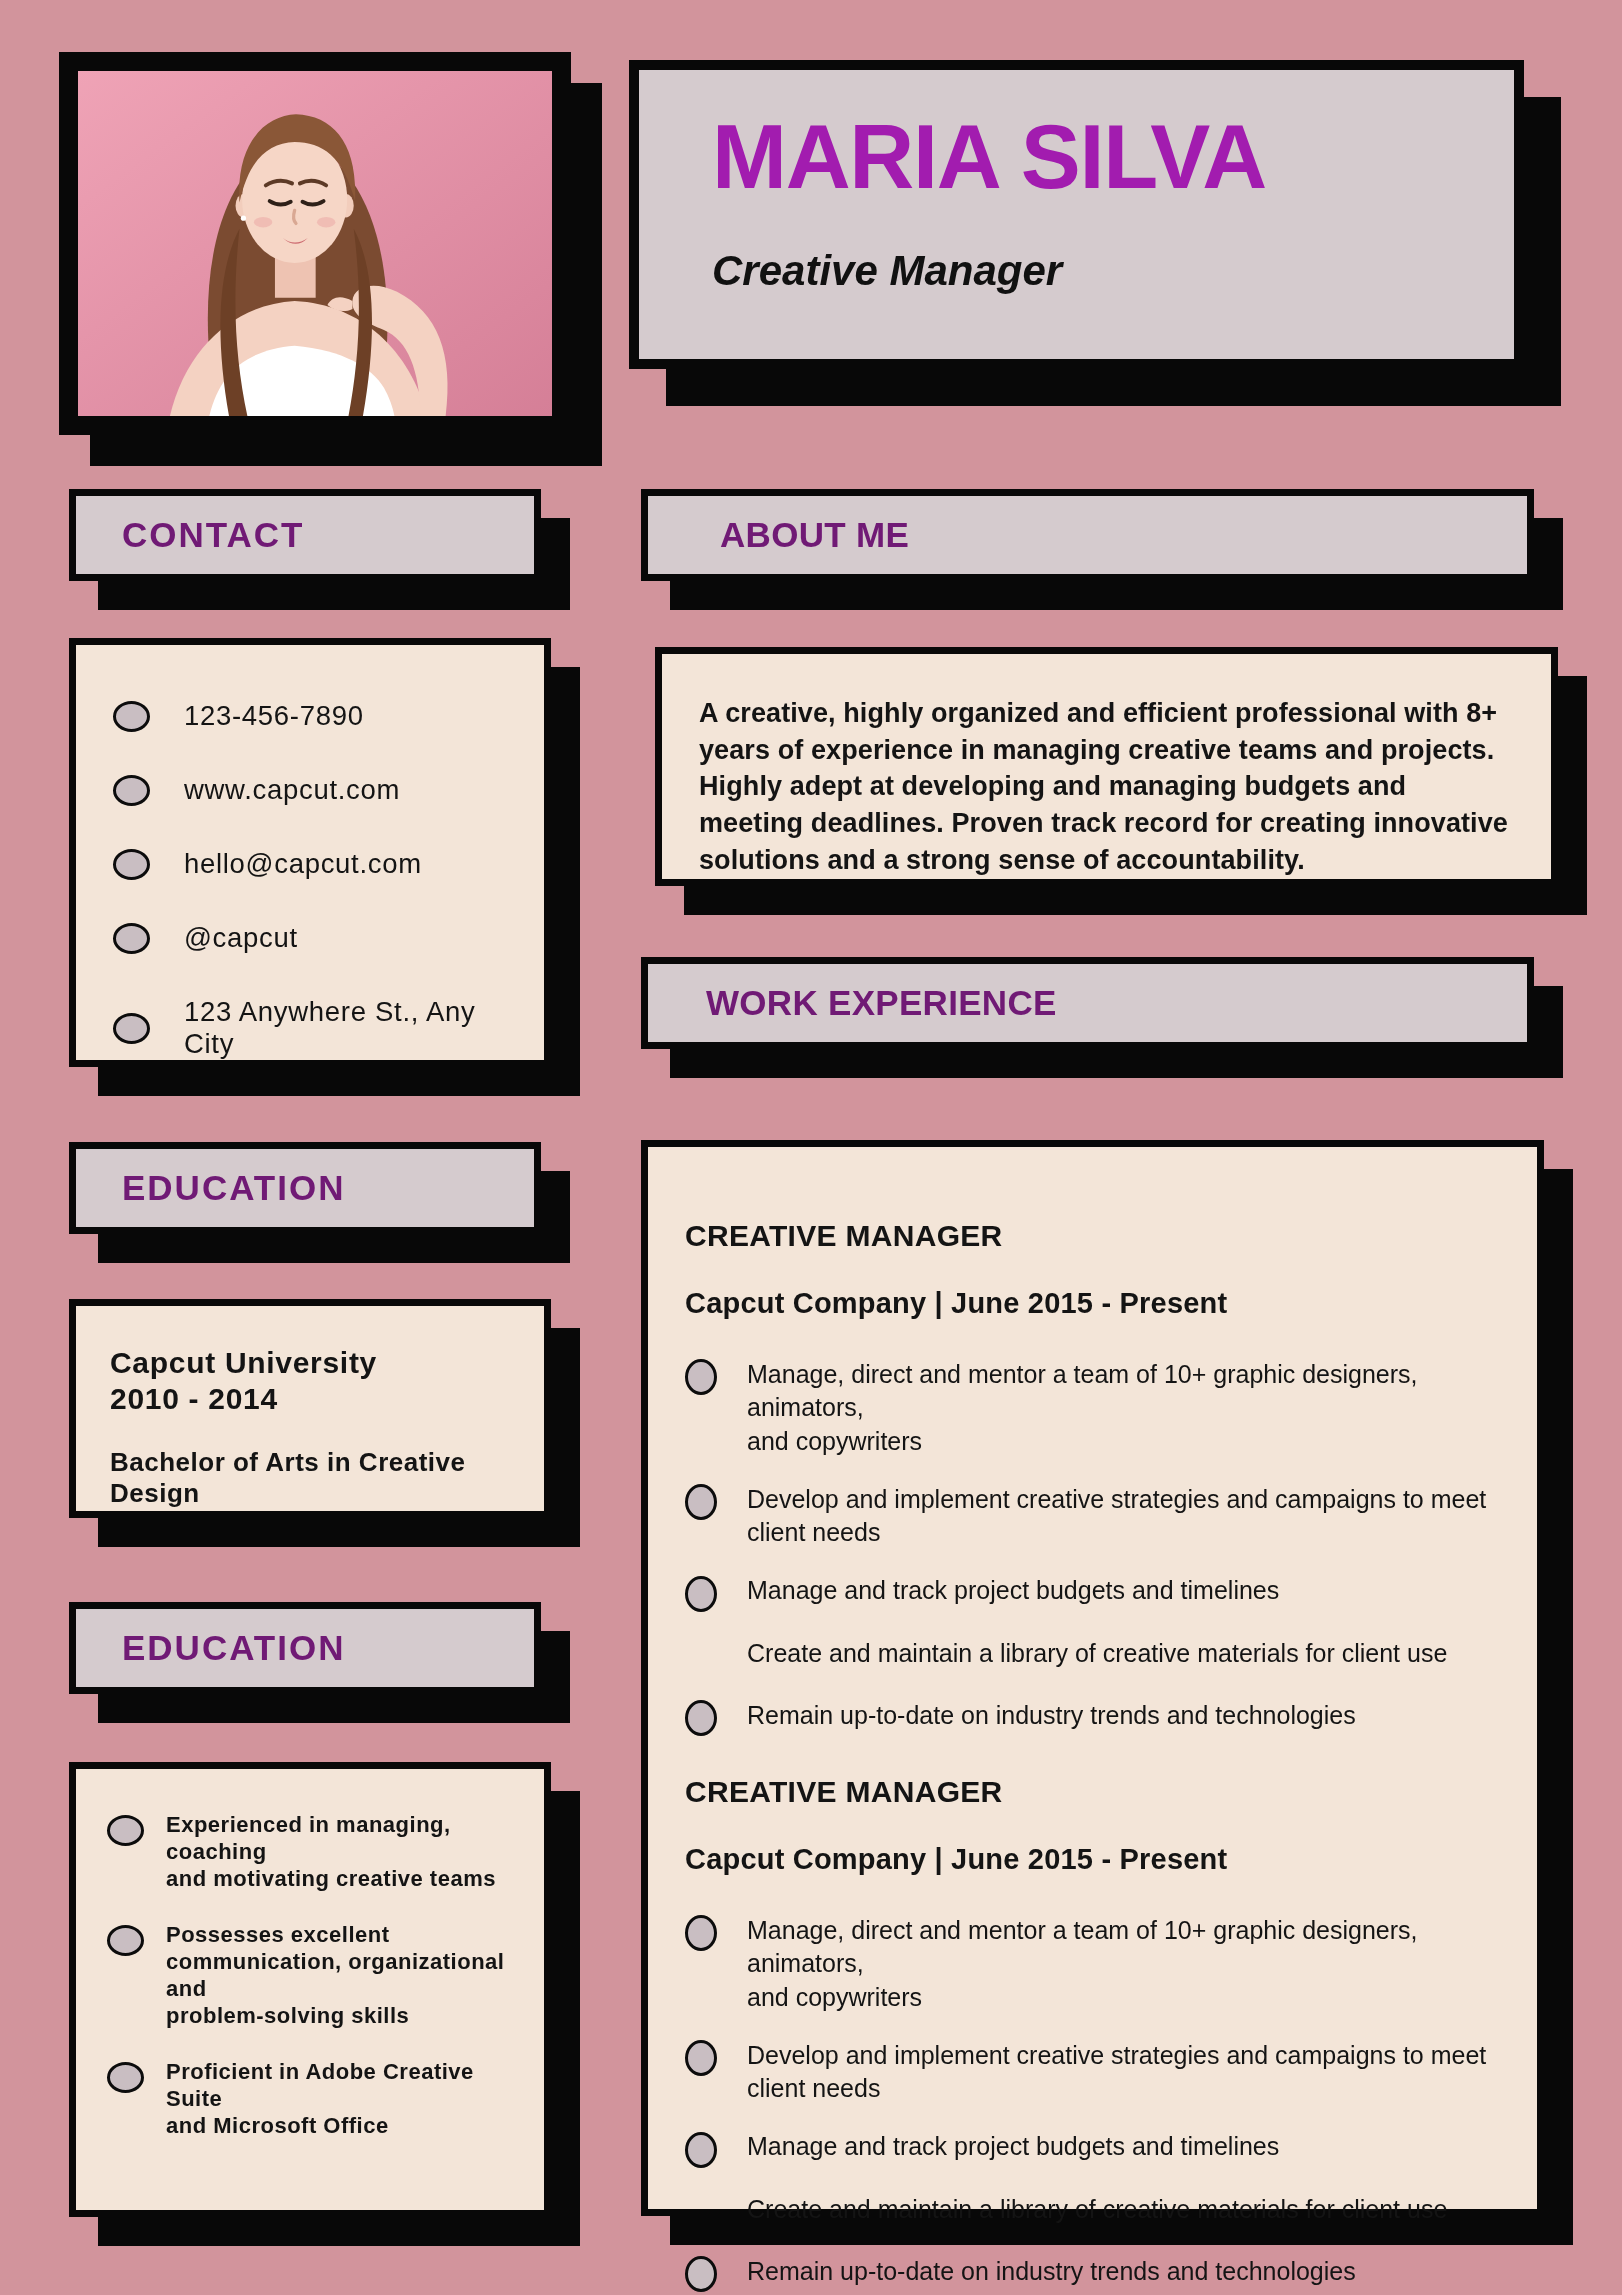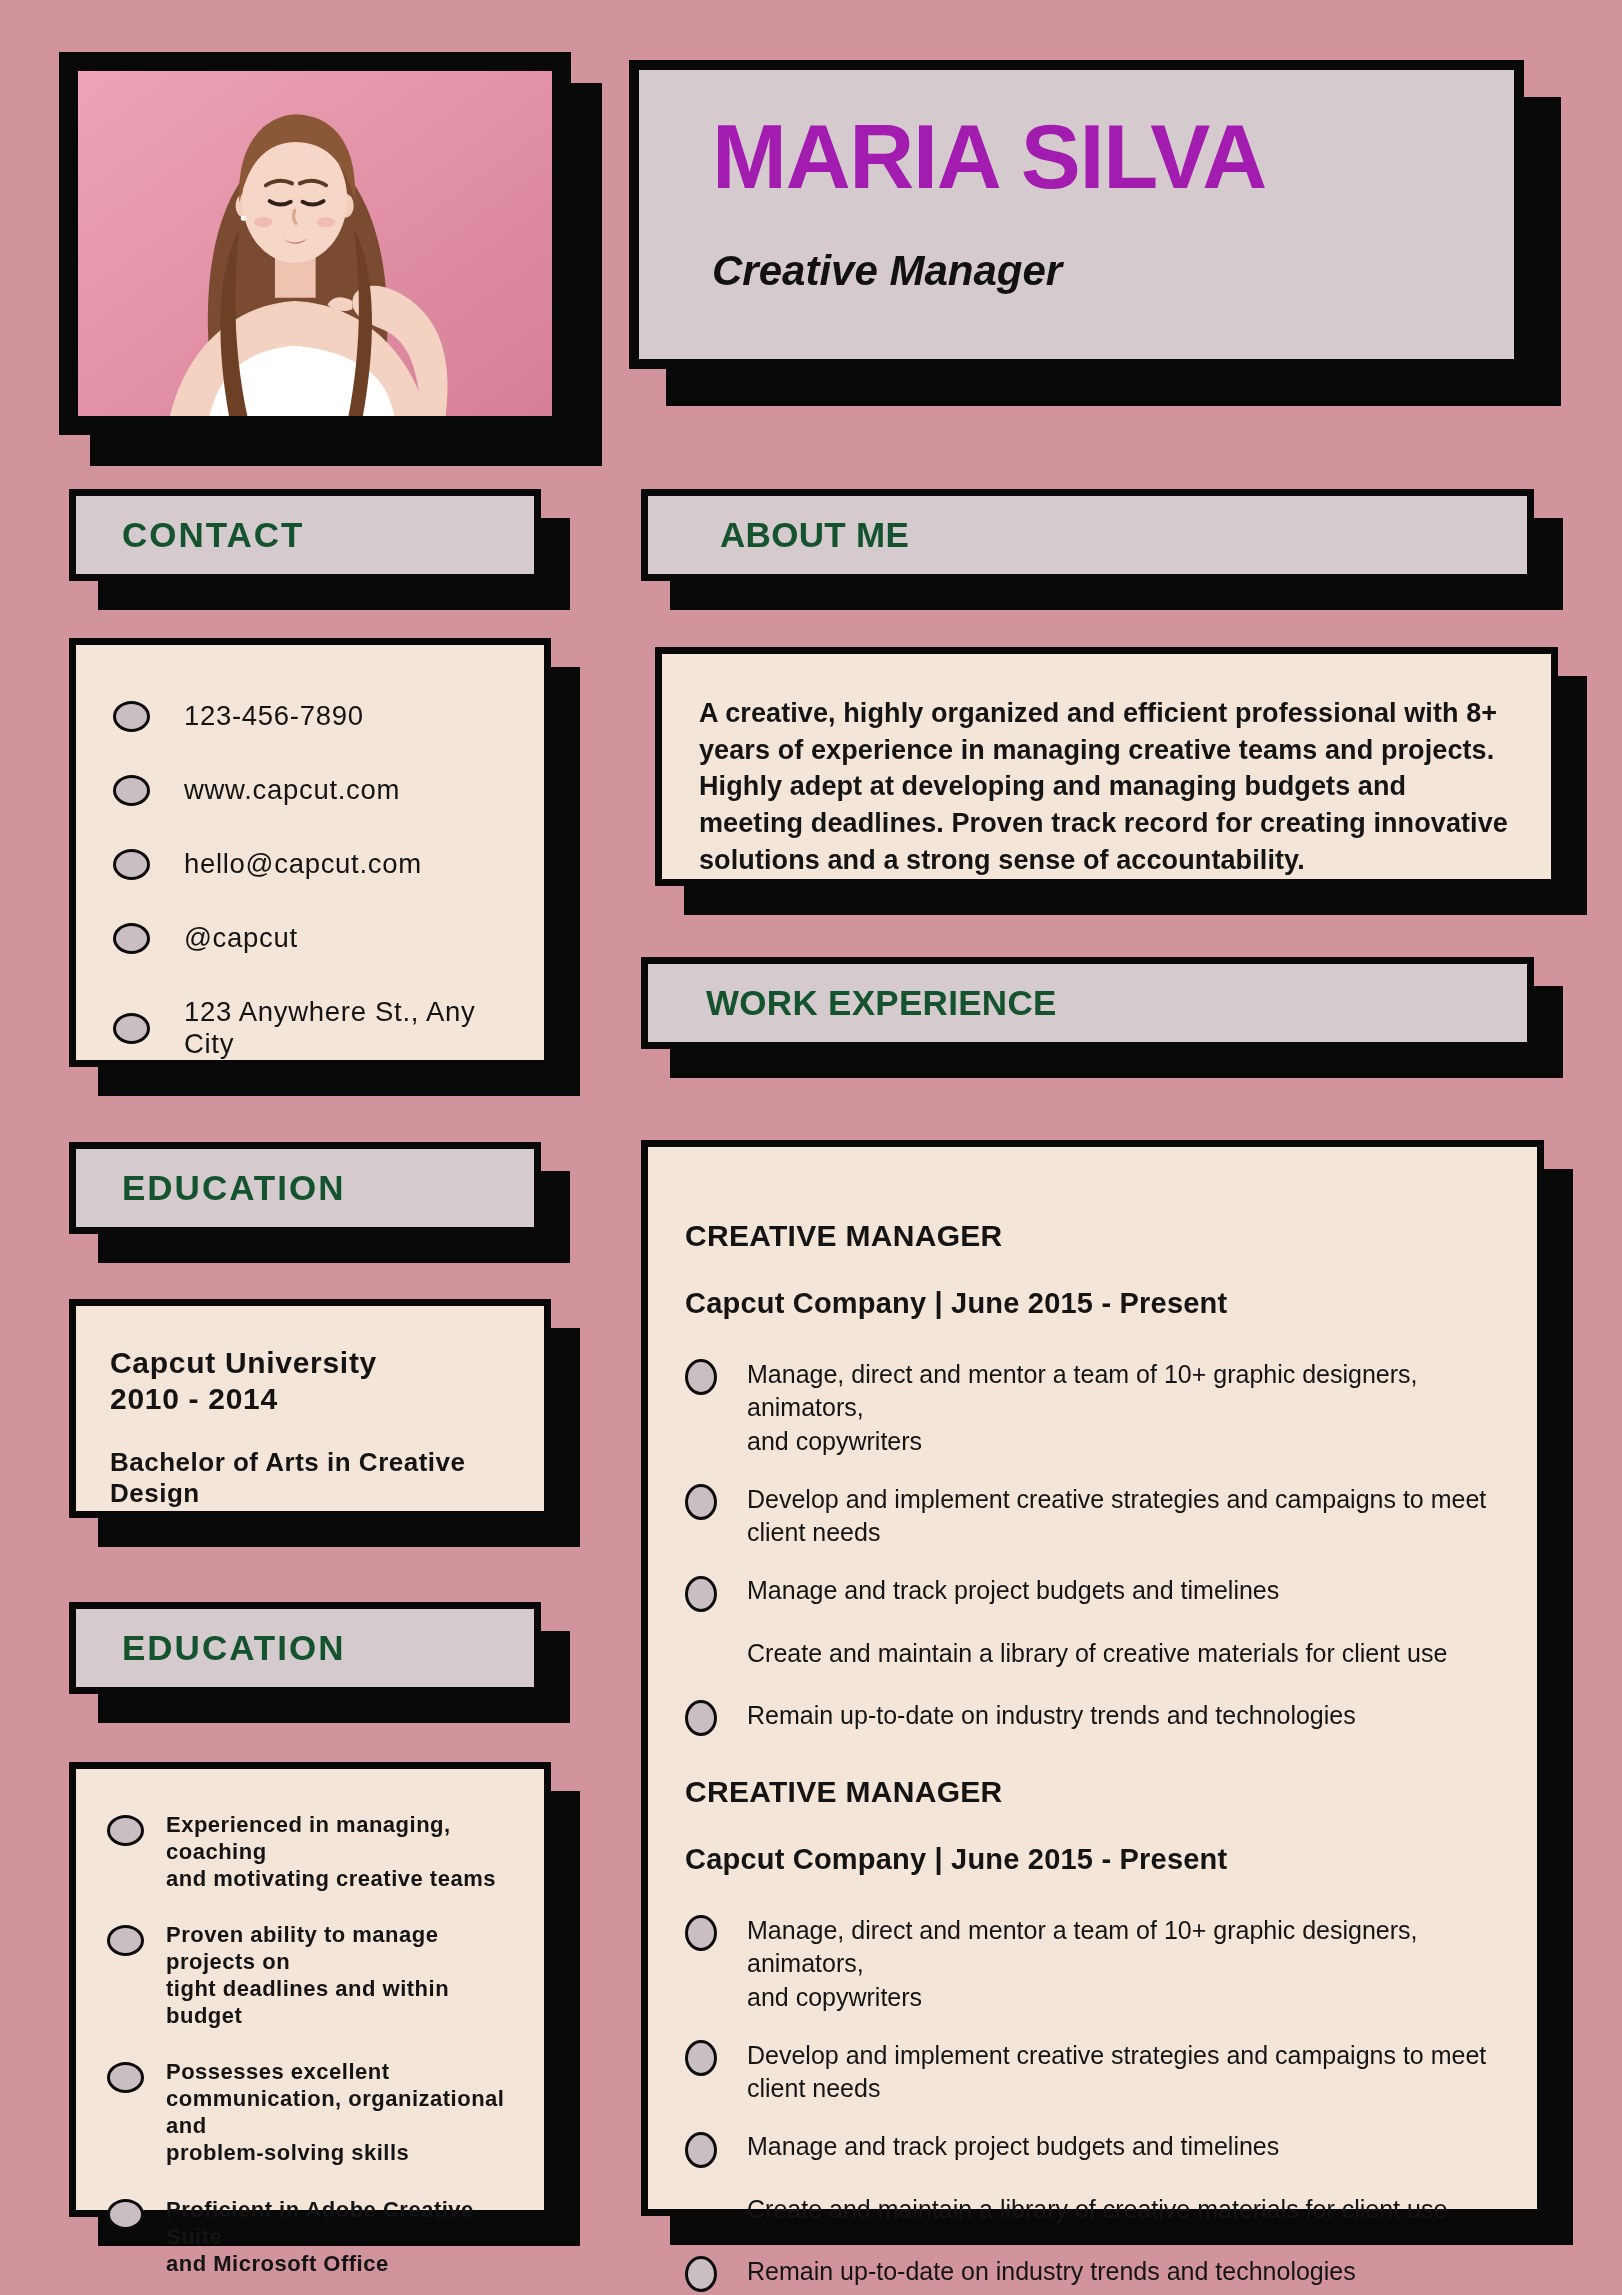--- a/index.html
+++ b/index.html
@@ -3,21 +3,21 @@
 <meta charset="utf-8">
 <style>
   html,body{margin:0;padding:0;}
   #page{
     position:relative;width:1623px;height:2295px;background:#d2949c;
     font-family:"Liberation Sans",sans-serif;color:#141414;overflow:hidden;
   }
   .box{position:absolute;box-sizing:border-box;border:7.9px solid #080808;
        box-shadow:29px 29px 0 0 #080808;}
   .hdr{background:#d5cbce;display:flex;align-items:center;}
-  .hdr .t{font-weight:700;font-size:35px;color:#14532d;}
+  .hdr .t{font-weight:700;font-size:35px;color:#701a75;}
   .sp3{letter-spacing:2px;}
   .sp05{letter-spacing:0.3px;}
   .panel{background:#f3e5d8;}
   .pre{white-space:pre-line;}
 
   
   #photo-box{left:59px;top:52px;width:512px;height:383px;border-width:19.6px;
              box-shadow:31px 31px 0 0 #080808;background:#e49ab0;padding:0;}
   #photo-box svg{display:block;width:100%;height:100%;}
 
@@ -225,25 +225,20 @@
     <span class="t sp3">EDUCATION</span>
   </div>
   <div class="box panel" id="edu2-box">
     <div class="e-row">
       <span class="dot dot-h"></span>
       <span class="pre">Experienced in managing, coaching
 and motivating creative teams</span>
     </div>
     <div class="e-row">
       <span class="dot dot-h"></span>
-      <span class="pre">Proven ability to manage projects on
-tight deadlines and within budget</span>
-    </div>
-    <div class="e-row">
-      <span class="dot dot-h"></span>
       <span class="pre">Possesses excellent
 communication, organizational and
 problem-solving skills</span>
     </div>
     <div class="e-row">
       <span class="dot dot-h"></span>
       <span class="pre">Proficient in Adobe Creative Suite
 and Microsoft Office</span>
     </div>
 

